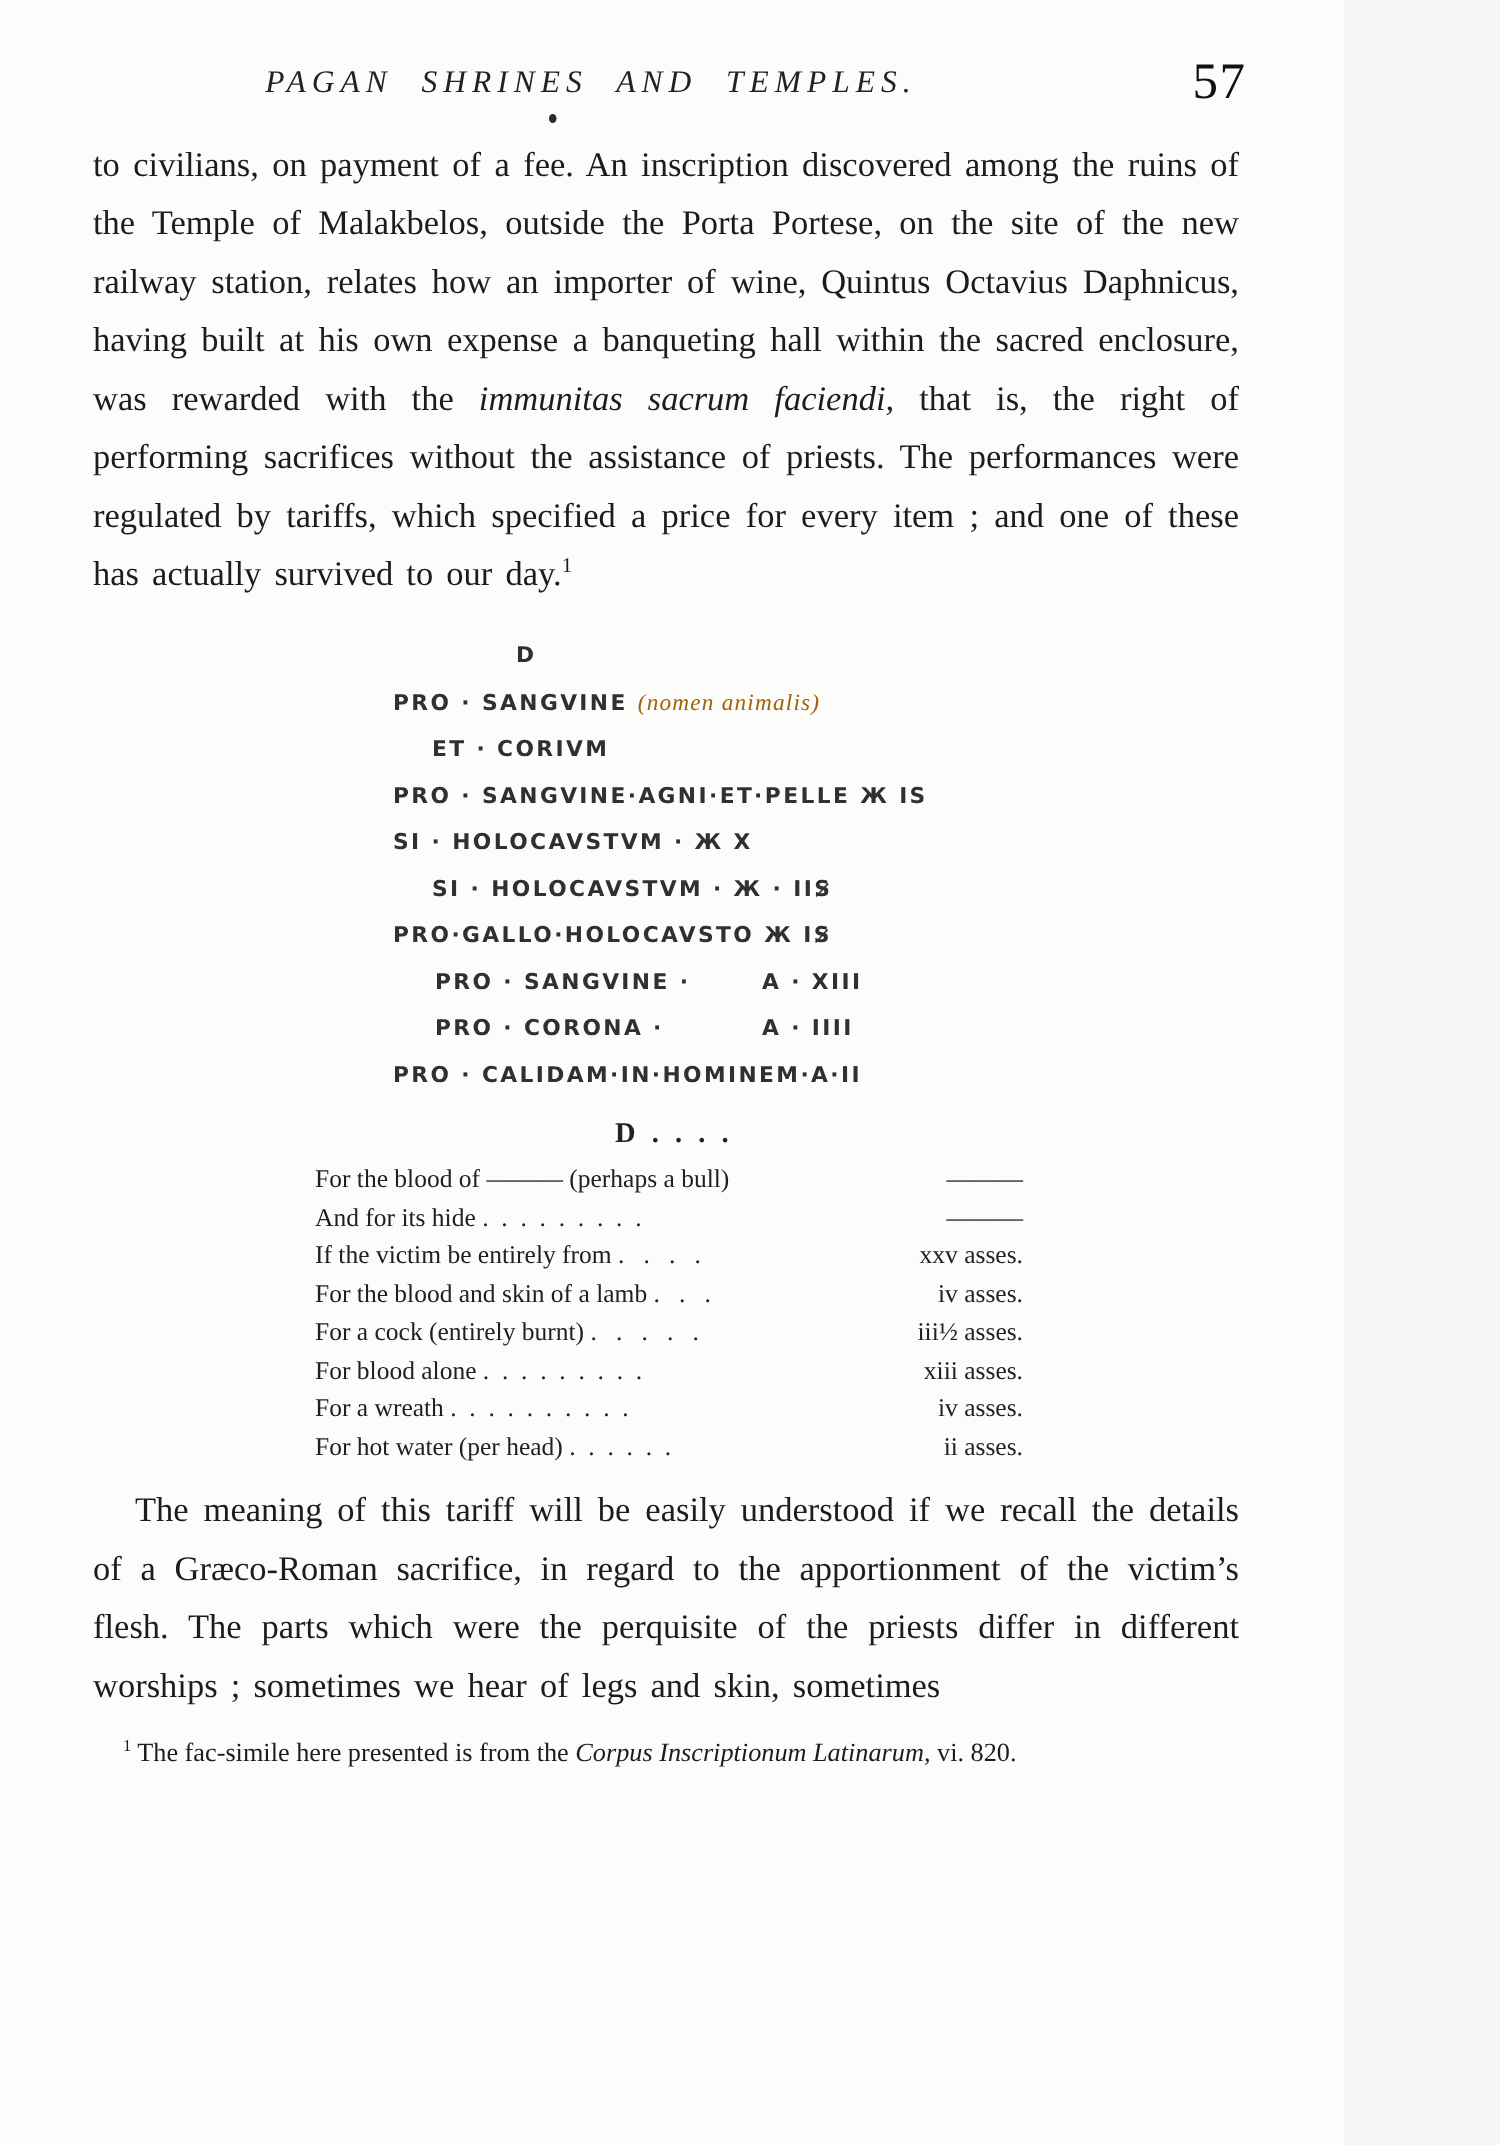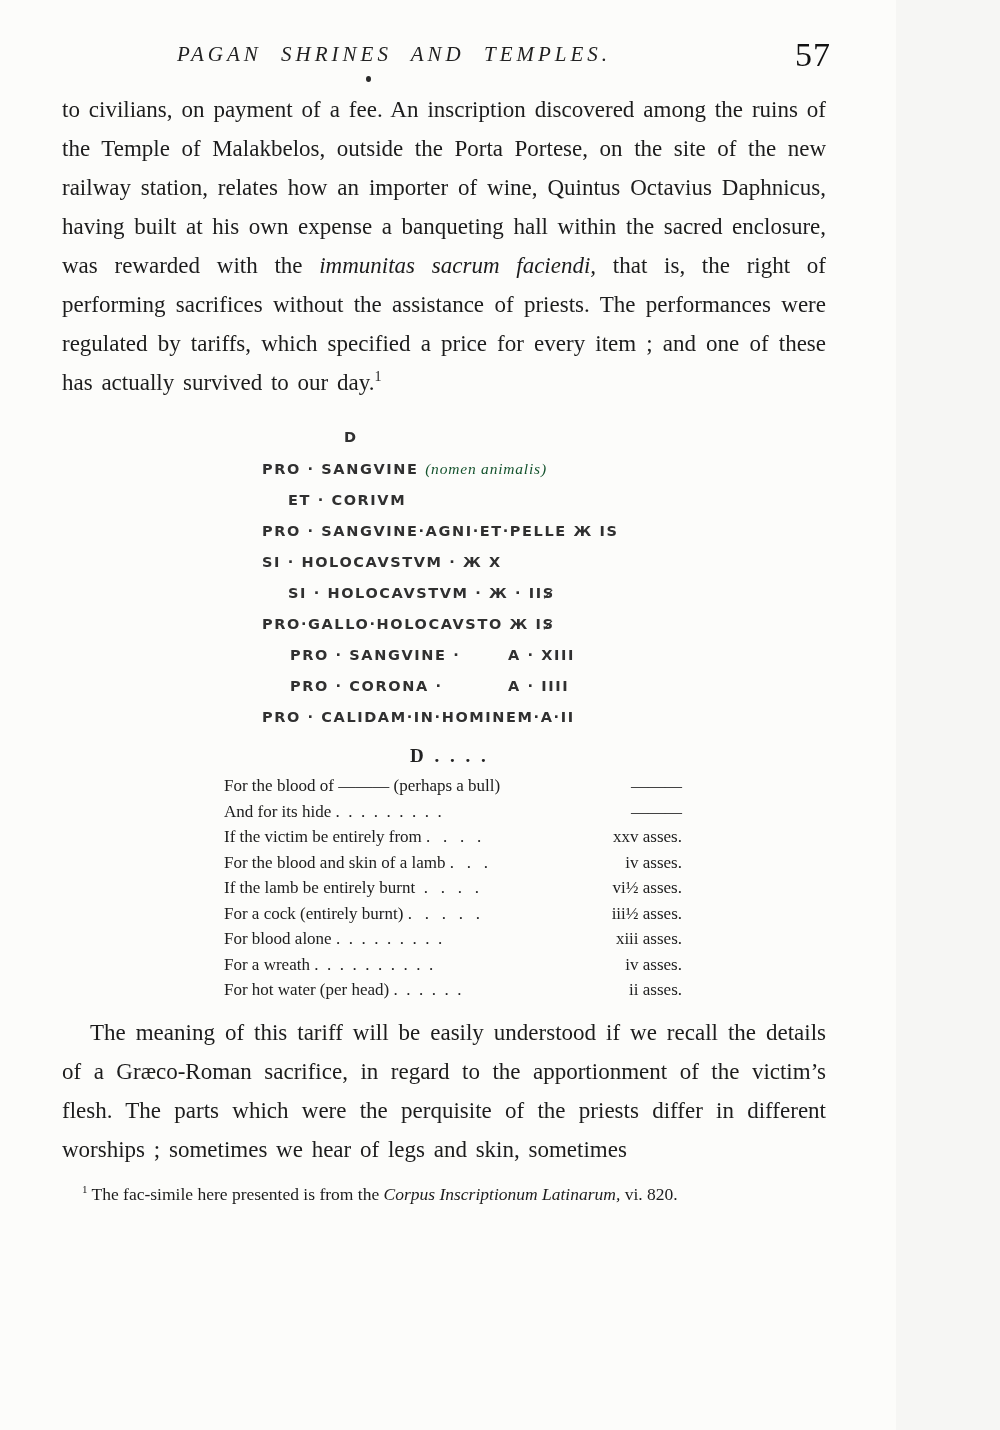--- a/index.html
+++ b/index.html
@@ -64,21 +64,21 @@
     letter-spacing: 1.6px;
     color: #303030;
   }
   .insc-line { line-height: 31px; white-space: pre; }
   .insc-line em {
     font-family: "Liberation Serif", "DejaVu Serif", serif;
     font-weight: normal;
     font-style: italic;
     font-size: 15.5px;
     letter-spacing: 0.8px;
-    color: #14532d;
+    color: #a16207;
   }
   .ind-a { margin-left: 82px; }
   .ind-b { margin-left: 26px; }
   .ind-c { margin-left: 28px; }
   .has-val .it { display: inline-block; width: 218px; }
   
   .d-line {
     margin: 12px 0 6px 148px;
     font-family: "Liberation Serif", "DejaVu Serif", serif;
     font-size: 19px;
@@ -86,21 +86,21 @@
     color: #222;
   }
   
   .translation {
     margin: 2px 0 0 210px;
     width: 472px;
     font-size: 17px;
     color: #202020;
   }
   .trans-row { display: flex; line-height: 25.5px; }
-  .trans-label { flex: 1; white-space: pre; margin-left: 14px; }
+  .trans-label { flex: 1; white-space: pre; }
   .trans-value { min-width: 112px; text-align: right; white-space: pre; }
   
   .footnote {
     margin: 12px 70px 0 62px;
     font-size: 17.5px;
     line-height: 27px;
     text-align: justify;
     text-indent: 20px;
   }
   .footnote em { font-style: italic; }
@@ -144,24 +144,20 @@
       </div>
     <div class="trans-row">
         <span class="trans-label">If the victim be entirely from .   .   .   .</span>
         <span class="trans-value">xxv asses.</span>
       </div>
     <div class="trans-row">
         <span class="trans-label">For the blood and skin of a lamb .   .   .</span>
         <span class="trans-value">iv asses.</span>
       </div>
     <div class="trans-row">
-        <span class="trans-label">If the lamb be entirely burnt  .   .   .   .</span>
-        <span class="trans-value">vi½ asses.</span>
-      </div>
-    <div class="trans-row">
         <span class="trans-label">For a cock (entirely burnt) .   .   .   .   .</span>
         <span class="trans-value">iii½ asses.</span>
       </div>
     <div class="trans-row">
         <span class="trans-label">For blood alone .  .  .  .  .  .  .  .  .</span>
         <span class="trans-value">xiii asses.</span>
       </div>
     <div class="trans-row">
         <span class="trans-label">For a wreath .  .  .  .  .  .  .  .  .  .</span>
         <span class="trans-value">iv asses.</span>

